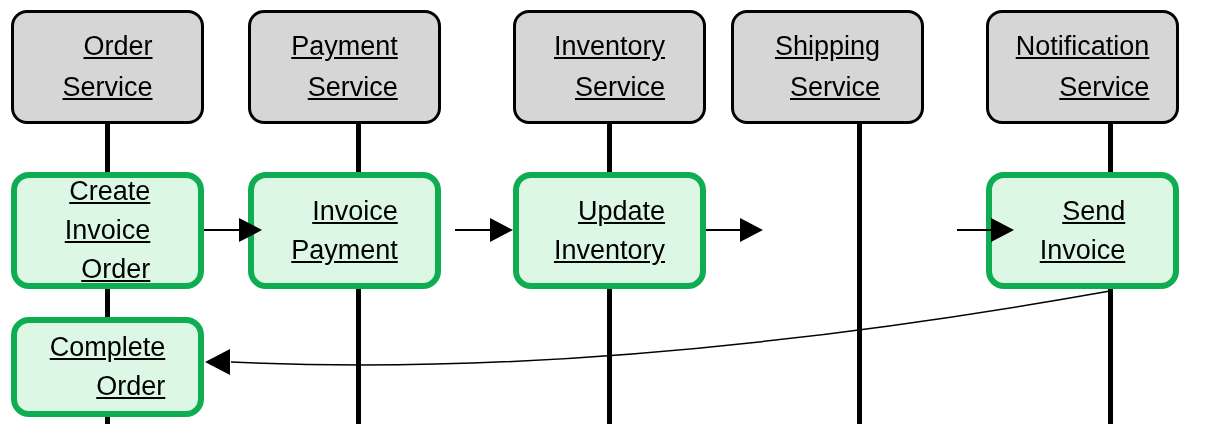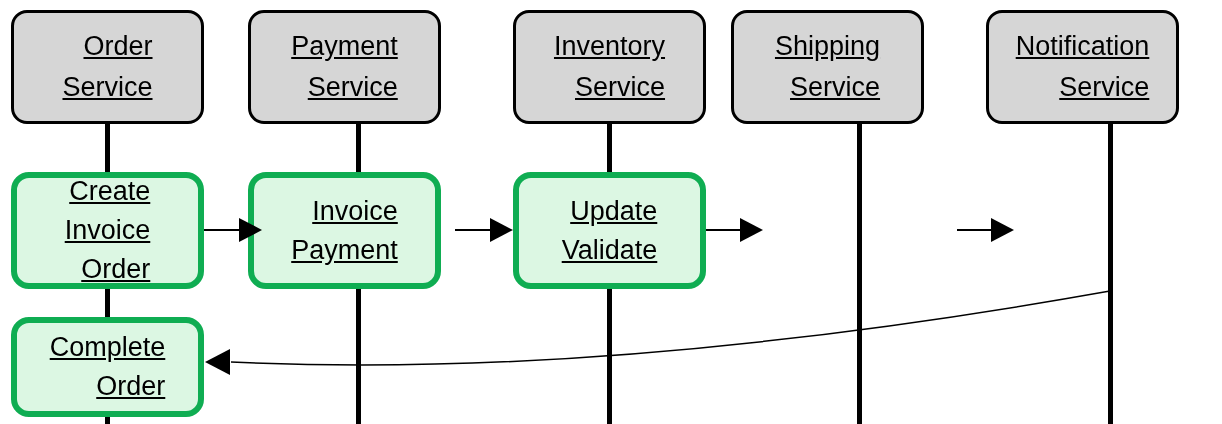--- a/index.html
+++ b/index.html
@@ -78,21 +78,25 @@
     <span class="label">Create
 Invoice
 Order</span>
   </div>
   <div class="box activity c2">
     <span class="label">Invoice
 Payment</span>
   </div>
   <div class="box activity c3">
     <span class="label">Update
-Validate</span>
+Inventory</span>
+  </div>
+  <div class="box activity c5">
+    <span class="label">Send
+Invoice</span>
   </div>
 
   <div class="box activity second c1">
     <span class="label">Complete
 Order</span>
   </div>
 
   <svg class="layer" width="1222" height="424">
 
     <g>

